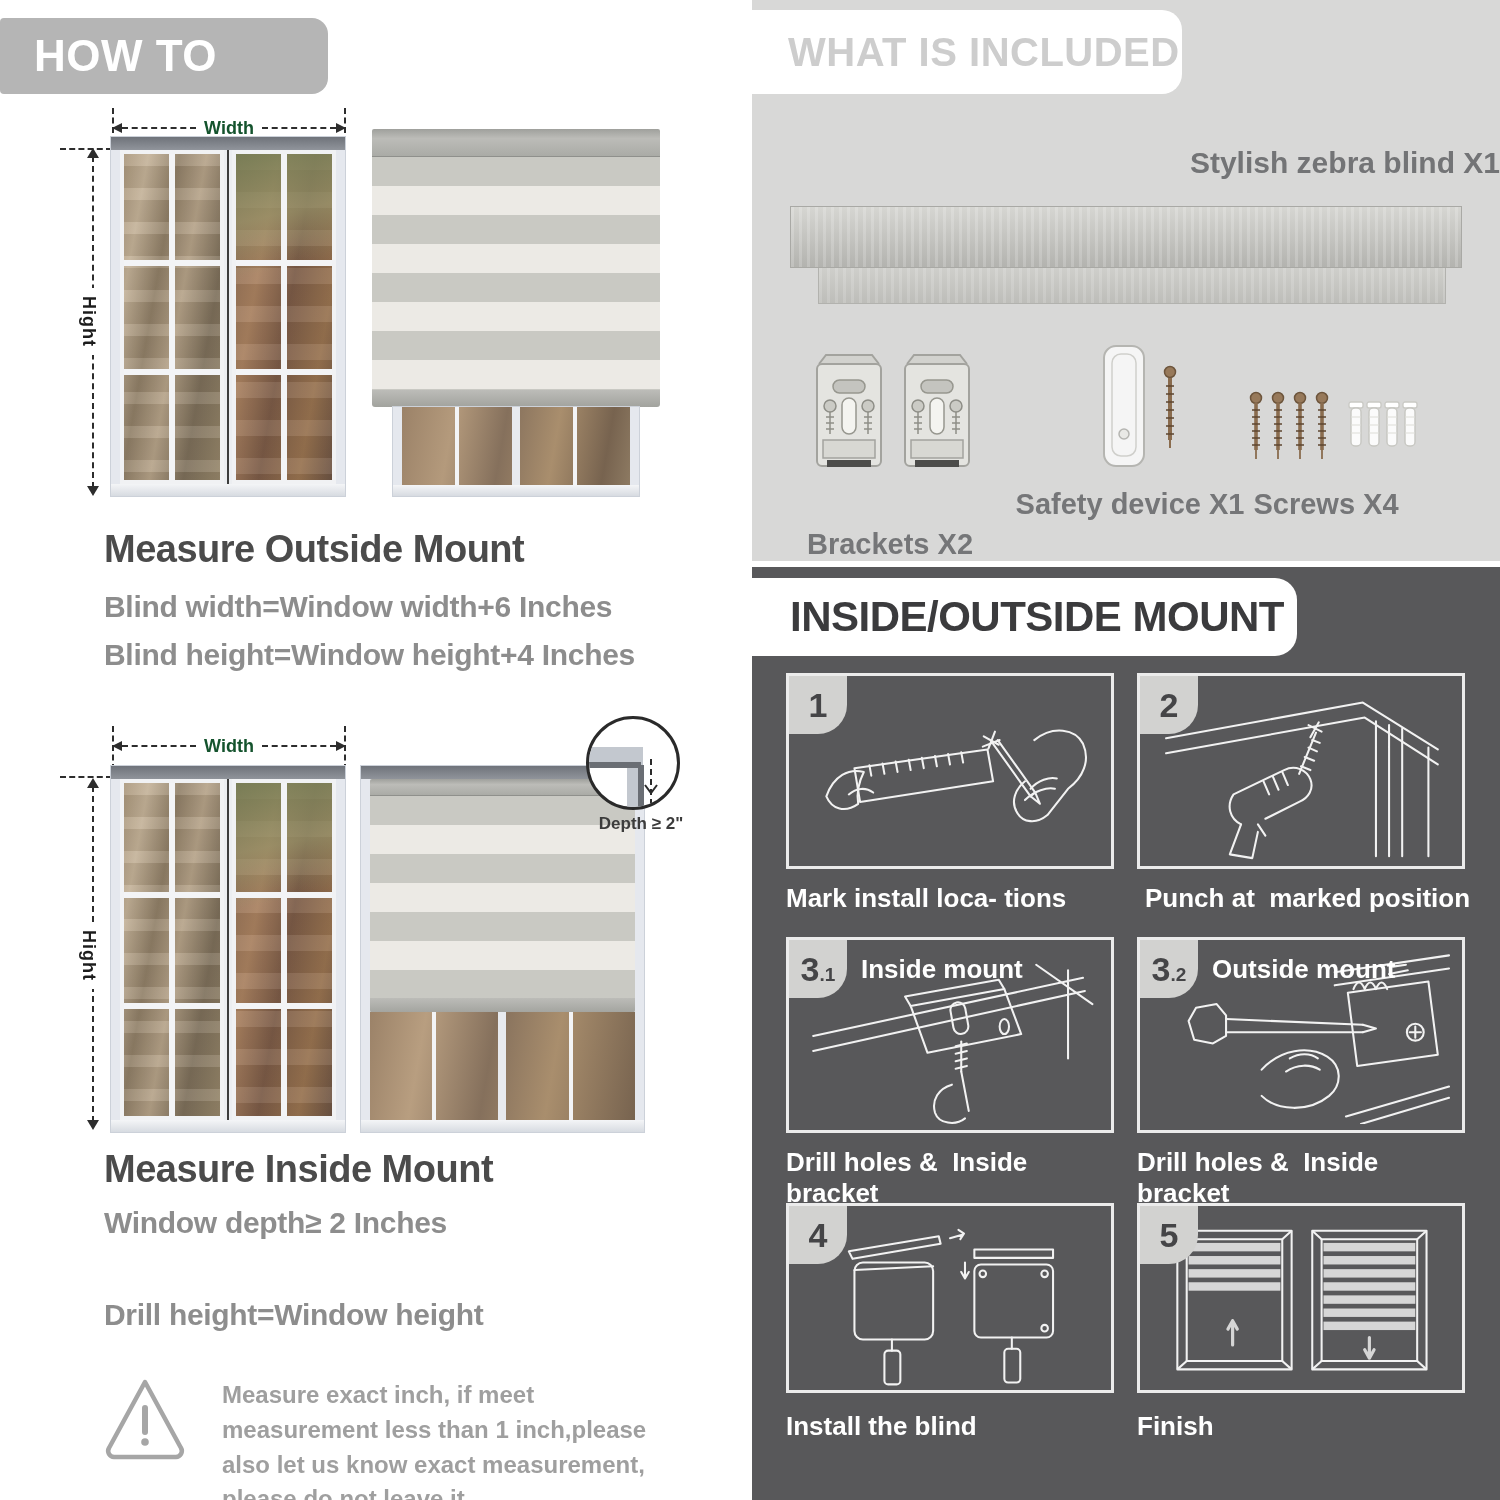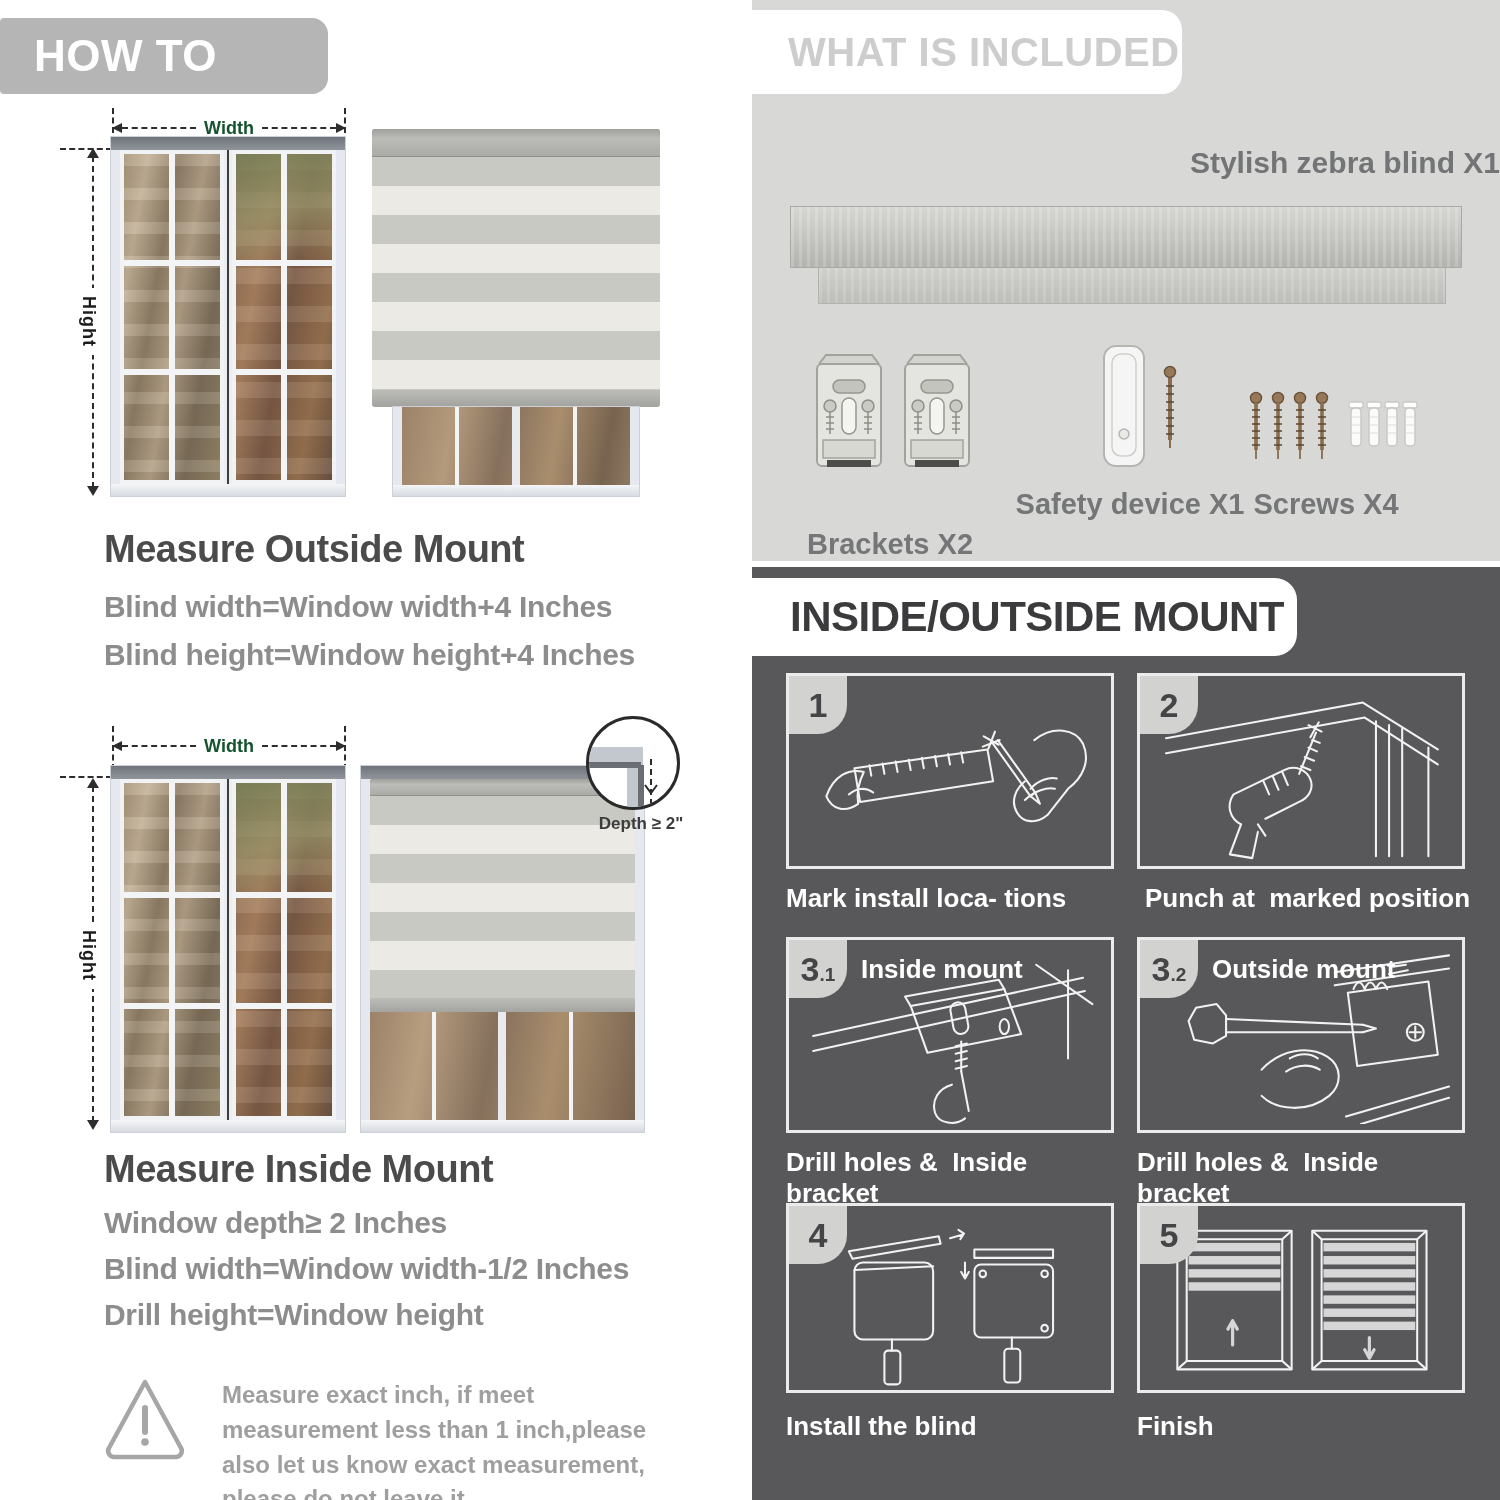--- a/index.html
+++ b/index.html
@@ -156,21 +156,21 @@
     <div class="cassette"></div>
     <div class="stripes stripes1"></div>
     <div class="botrail"></div>
     <div class="sliver" style="left:20px;right:20px;top:277px;bottom:0;">
       <div class="sg"></div>
       <div class="ss"></div>
     </div>
   </div>
 
   <div class="h-big" style="left:104px;top:528px;">Measure Outside Mount</div>
-  <div class="p-gray" style="left:104px;top:590px;">Blind width=Window width+4 Inches</div>
+  <div class="p-gray" style="left:104px;top:590px;">Blind width=Window width+6 Inches</div>
   <div class="p-gray" style="left:104px;top:638px;">Blind height=Window height+4 Inches</div>
 
   <div class="vb" style="left:112px;top:726px;"></div>
   <div class="vb" style="left:344px;top:726px;"></div>
   <div class="dimline" style="left:112px;top:736px;width:234px;">
     <span class="ah ah-l"></span>
       <span class="dash"></span>
     <span class="lab">Width</span>
     <span class="dash"></span>
       <span class="ah ah-r"></span>
@@ -209,21 +209,20 @@
       <path d="M-4,36 H46 V92" stroke="#c3c8cf" stroke-width="16" fill="none"></path>
       <path d="M-4,46 H52 M52,46 V92" stroke="#6a6e74" stroke-width="6" fill="none"></path>
       <path d="M62,40 V88" stroke="#2b2b2b" stroke-width="2" stroke-dasharray="6 4" fill="none"></path>
       <path d="M56,66 l6,8 6,-8" stroke="#2b2b2b" stroke-width="2" fill="none"></path>
     </svg>
   </div>
   <div class="depthlab">Depth ≥ 2"</div>
 
   <div class="h-big" style="left:104px;top:1148px;">Measure Inside Mount</div>
   <div class="p-gray" style="left:104px;top:1206px;">Window depth≥ 2 Inches</div>
-  <div class="p-gray" style="left:104px;top:1252px;">Blind width=Window width-1/2 Inches</div>
   <div class="p-gray" style="left:104px;top:1298px;">Drill height=Window height</div>
 
   <div style="position:absolute;left:100px;top:1374px;width:90px;height:92px;">
     <svg width="90" height="92" viewBox="0 0 90 92">
       <path d="M45,8 L81,74 a6,6 0 0 1 -5,9 H14 a6,6 0 0 1 -5,-9 Z" fill="none" stroke="#a6a6a6" stroke-width="4.5" stroke-linejoin="round"></path>
       <path d="M45,34 v24" stroke="#a6a6a6" stroke-width="6" stroke-linecap="round"></path>
       <circle cx="45" cy="68" r="3.8" fill="#a6a6a6"></circle>
     </svg>
   </div>
   <div class="warn-text">Measure exact inch, if meet measurement less than 1 inch,please also let us know exact measurement, please do not leave it</div>

